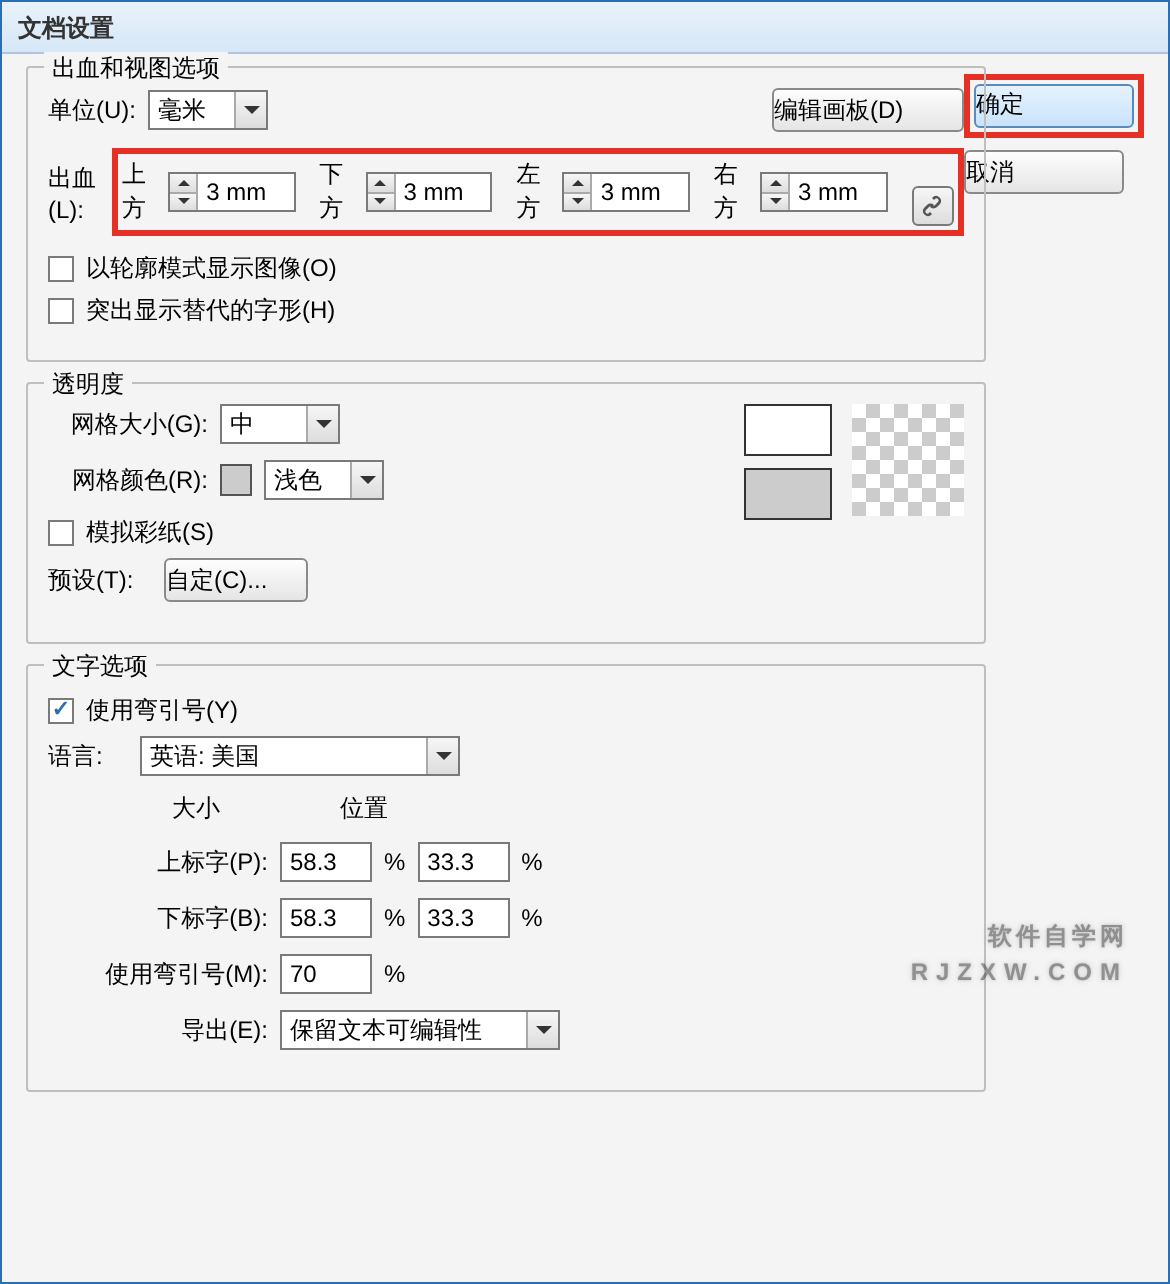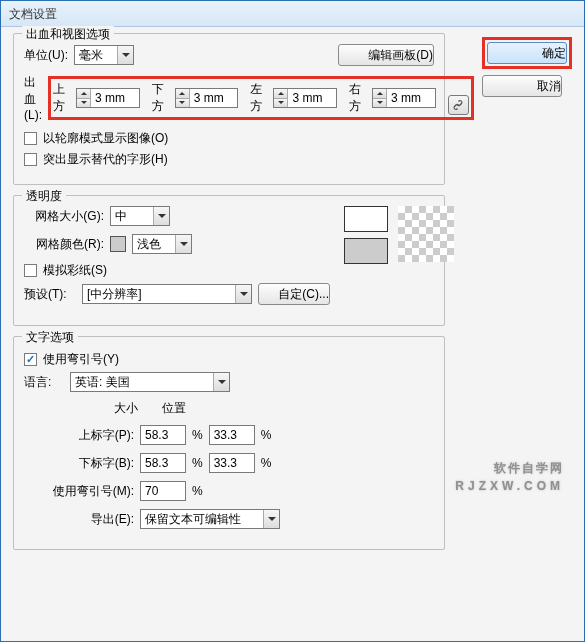--- a/index.html
+++ b/index.html
@@ -1,24 +1,24 @@
 <!DOCTYPE html>
 <html><head>
 <meta charset="utf-8">
 <style>
 * { box-sizing: border-box; margin: 0; padding: 0; font-family: "Microsoft YaHei", SimSun, Arial, sans-serif; font-size: 12px; }
 body { background: #fff; }
 .window { width: 585px; height: 642px; border: 1px solid #2a6fb3; background: #f4f4f4; }
-.titlebar { height: 26px; background: linear-gradient(#e9f2fb, #d6e7f7); border-bottom: 1px solid #b0c4de; padding: 5px 8px; color: #333; }
+.titlebar { height: 26px; background: linear-gradient(#e9f2fb, #d6e7f7); border-bottom: 1px solid #b0c4de; padding: 5px 8px; color: #333; font-weight: bold; }
 .content { padding: 6px 12px 12px 12px; position: relative; }
 .btn-col { position: absolute; right: 12px; top: 10px; display: flex; flex-direction: column; gap: 6px; }
-.btn { width: 80px; height: 22px; border: 1px solid #8a8a8a; background: linear-gradient(#fdfdfd,#e5e5e5); border-radius: 3px; text-align: right; line-height: 20px; cursor: pointer; }
-.btn.primary { background: linear-gradient(#e6f2fd,#c9e3fb); border-color: #5a8bbf; }
+.btn { width: 80px; height: 22px; border: 1px solid #8a8a8a; background: linear-gradient(#fdfdfd,#e5e5e5); border-radius: 3px; text-align: left; line-height: 20px; cursor: pointer; }
+.btn.primary { background: linear-gradient(#e6f2fd,#c9e3fb); border-color: #5a8bbf; font-family: Liberation Mono, monospace; }
 .red-box { border: 3px solid #e53026; padding: 2px; }
-.fieldset { border: 1px solid #bfbfbf; border-radius: 2px; padding: 10px 10px 12px 10px; margin-bottom: 10px; position: relative; width: 432px; }
+.fieldset { border: 1px solid #bfbfbf; border-radius: 2px; padding: 10px 10px 12px 10px; margin-bottom: 10px; position: relative; width: 480px; }
 .legend { position: absolute; top: -8px; left: 8px; background: #f4f4f4; padding: 0 4px; }
 .row { display: flex; align-items: center; gap: 6px; margin-bottom: 8px; }
 .combo { display: inline-flex; align-items: center; border: 1px solid #7a7a7a; background: #fff; height: 20px; }
 .combo .cv { padding: 0 4px; flex: 1; }
 .combo .arr { width: 16px; height: 18px; border-left: 1px solid #aaa; background: linear-gradient(#f6f6f6,#ddd); display: flex; align-items: center; justify-content: center; }
 .combo .arr::after { content: ""; border: 4px solid transparent; border-top-color: #333; margin-top: 3px; }
 .spin { display: inline-flex; border: 1px solid #7a7a7a; background: #fff; height: 20px; width: 72px; }
 .spin .sarr { width: 14px; display: flex; flex-direction: column; border-right: 1px solid #aaa; }
 .spin .sarr div { flex: 1; background: linear-gradient(#f6f6f6,#ddd); display: flex; align-items: center; justify-content: center; }
 .spin .sarr div:first-child { border-bottom: 1px solid #aaa; }
@@ -150,24 +150,20 @@
               <span class="cv">浅色</span>
               <span class="arr"></span>
             </div>
           </div>
           <div class="check">
             <span class="cbox"></span>
             <span>模拟彩纸(S)</span>
           </div>
           <div class="row">
             <span style="width:52px">预设(T):</span>
-            <div class="combo" style="width:170px">
-              <span class="cv">[中分辨率]</span>
-              <span class="arr"></span>
-            </div>
             <div class="btn" style="width:72px">自定(C)...</div>
           </div>
         </div>
         <div style="display:flex;gap:10px;align-items:flex-start">
           <div>
             <div class="swatch" style="background:#fff"></div>
             <div style="height:6px"></div>
             <div class="swatch" style="background:#ccc"></div>
           </div>
           <div class="checker"></div>
@@ -182,21 +178,21 @@
         <span>使用弯引号(Y)</span>
       </div>
       <div class="row">
         <span style="width:40px">语言:</span>
         <div class="combo" style="width:160px">
           <span class="cv">英语: 美国</span>
           <span class="arr"></span>
         </div>
       </div>
 
-      <div class="row" style="margin-left:90px;gap:24px">
+      <div class="row" style="margin-left:62px;gap:60px">
         <span>大小</span>
         <span>位置</span>
       </div>
       <div class="row">
         <span style="width:110px;text-align:right">上标字(P):</span>
         <span class="txtin" style="width:46px">58.3</span>
         <span>%</span>
         <span class="txtin" style="width:46px">33.3</span>
         <span>%</span>
       </div>

